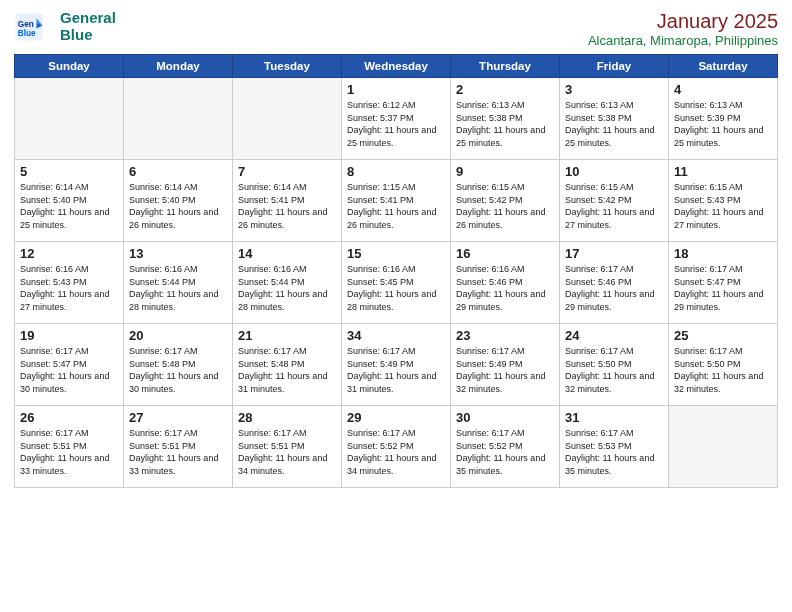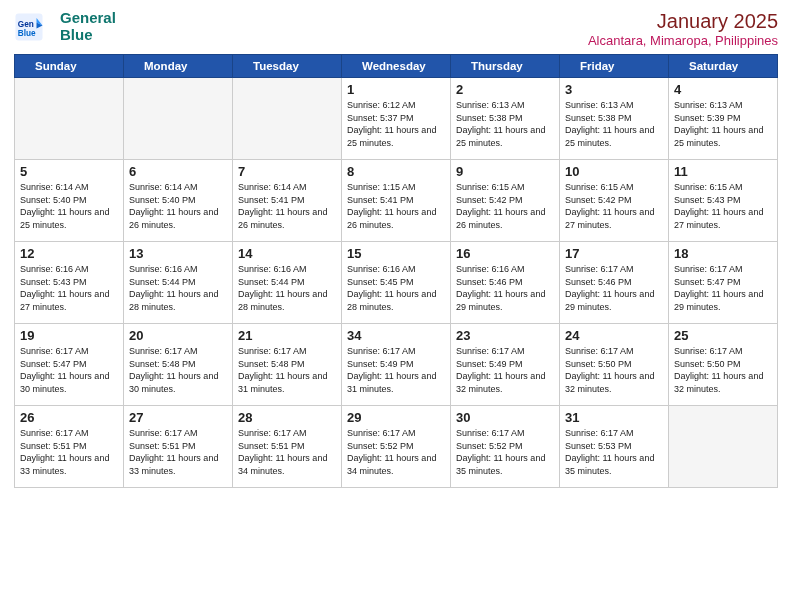--- a/index.html
+++ b/index.html
@@ -40,34 +40,34 @@
     .title-block {
       text-align: right;
     }
     .month-title {
       font-size: 20px;
       font-weight: normal;
       color: #7f1d1d;
     }
     .location {
       font-size: 13px;
-      color: #be185d;
+      color: #15803d;
     }
     .calendar {
       width: 100%;
       border-collapse: collapse;
       table-layout: fixed;
     }
     .calendar th {
       background: #2255aa;
       color: #fff;
       font-size: 11.5px;
       font-weight: bold;
       padding: 5px 20px;
-      text-align: left;
+      text-align: center;
       border: 1px solid #1a4488;
     }
     .calendar td {
       border: 1px solid #ccc;
       vertical-align: top;
       padding: 4px 5px;
       font-size: 9.5px;
       color: #222;
       height: 82px;
       background: #fff;

